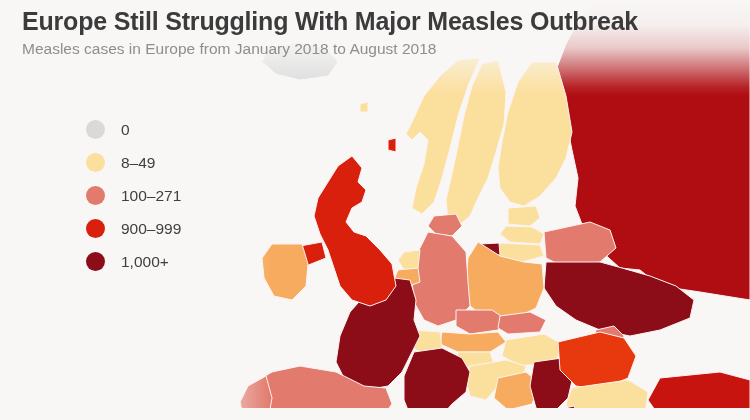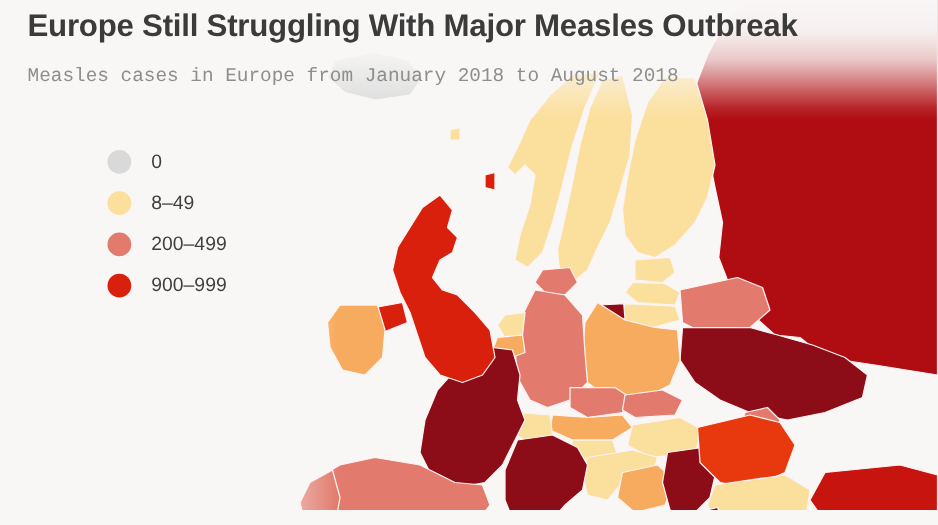--- a/index.html
+++ b/index.html
@@ -40,21 +40,21 @@
   }
 
   
   #header{position:absolute;left:22px;top:6px;width:700px;}
   #title{
     font-size:25px;font-weight:bold;color:#3b3b3b;
     letter-spacing:-0.2px;line-height:30px;white-space:nowrap;
   }
   #subtitle{
     font-size:15.5px;color:#8e8e8e;line-height:22px;
-    margin-top:14px;white-space:nowrap;font-family:Liberation Mono, monospace;
+    margin-top:2px;white-space:nowrap;
   }
 
   
   #legend{position:absolute;left:86px;top:113px;}
   .legend-row{display:flex;align-items:center;height:33px;}
   .legend-dot{
     width:19px;height:19px;border-radius:50%;flex:0 0 auto;
   }
   .legend-label{
     margin-left:16px;font-size:15.5px;color:#3f3f3f;
@@ -177,24 +177,28 @@
     </div>
 
     <div class="legend-row">
       <span class="legend-dot" style="background: rgb(251, 223, 157);"></span>
       <span class="legend-label">8–49</span>
     </div>
 
 
     <div class="legend-row">
       <span class="legend-dot" style="background: rgb(226, 123, 109);"></span>
-      <span class="legend-label">200–499</span>
+      <span class="legend-label">100–271</span>
     </div>
 
     <div class="legend-row">
       <span class="legend-dot" style="background: rgb(217, 32, 12);"></span>
       <span class="legend-label">900–999</span>
     </div>
 
+    <div class="legend-row">
+      <span class="legend-dot" style="background: rgb(140, 12, 24);"></span>
+      <span class="legend-label">1,000+</span>
+    </div>
 
   </div>
 
 </div>
 
 </body></html>

